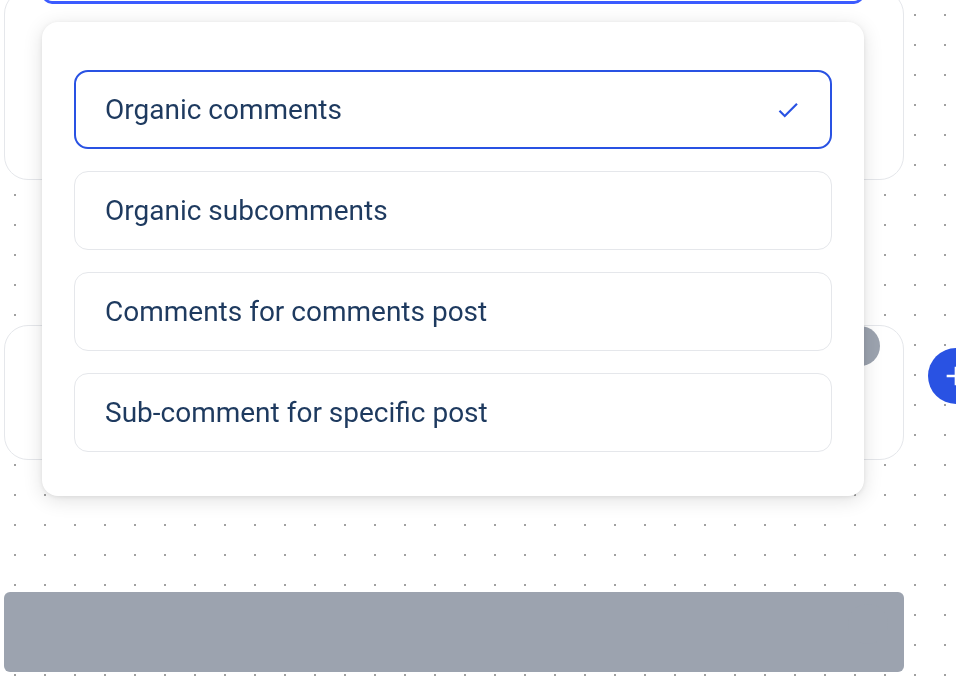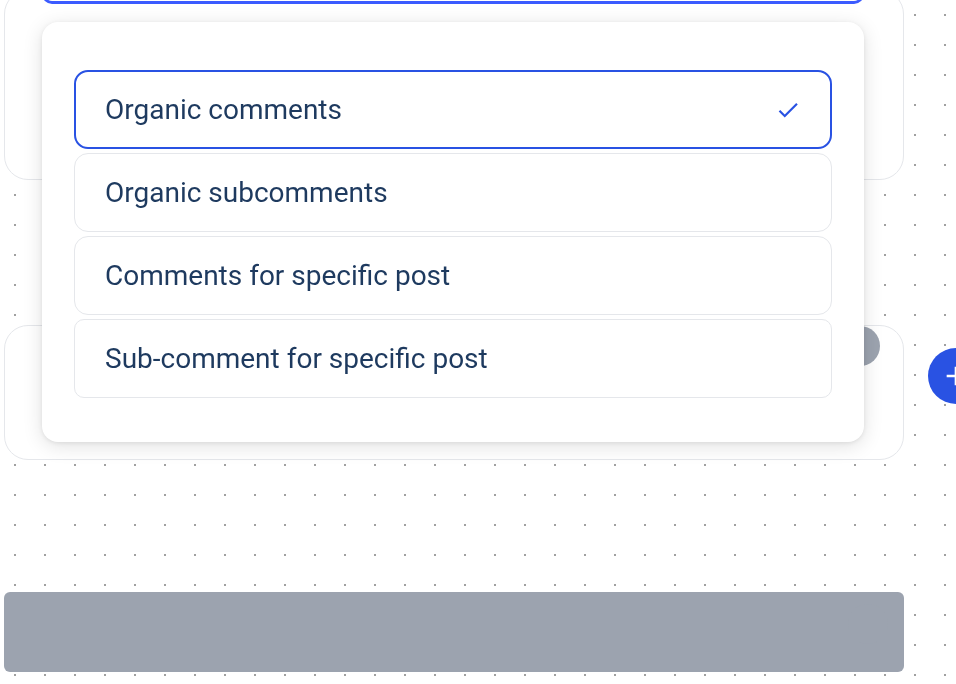--- a/index.html
+++ b/index.html
@@ -121,31 +121,30 @@
       padding: 48px 32px 40px 32px;
     }
     
     .option-item {
       display: flex;
       align-items: center;
       justify-content: space-between;
       padding: 22px 30px;
       border: 1px solid #e5e7eb;
       border-radius: 14px;
-      margin-bottom: 4px;
+      margin-bottom: 22px;
       font-size: 28px;
       font-weight: 400;
       color: #1e3a5f;
       cursor: pointer;
       background: #ffffff;
     }
     
     .option-item:last-child {
       margin-bottom: 4px;
-      border-radius: 10px;
     }
     
     .option-item.selected {
       border: 2px solid #2952e3;
       padding: 21px 29px;
     }
     
     .check-icon {
       width: 26px;
       height: 26px;
@@ -187,20 +186,20 @@
     </span>
   </div>
 
 
   <div class="option-item">
     <span>Organic subcomments</span>
   </div>
 
 
   <div class="option-item">
-    <span>Comments for specific post</span>
+    <span>Comments for comments post</span>
   </div>
 
   <div class="option-item">
     <span>Sub-comment for specific post</span>
   </div>
 
 </div>
 
 </body></html>

